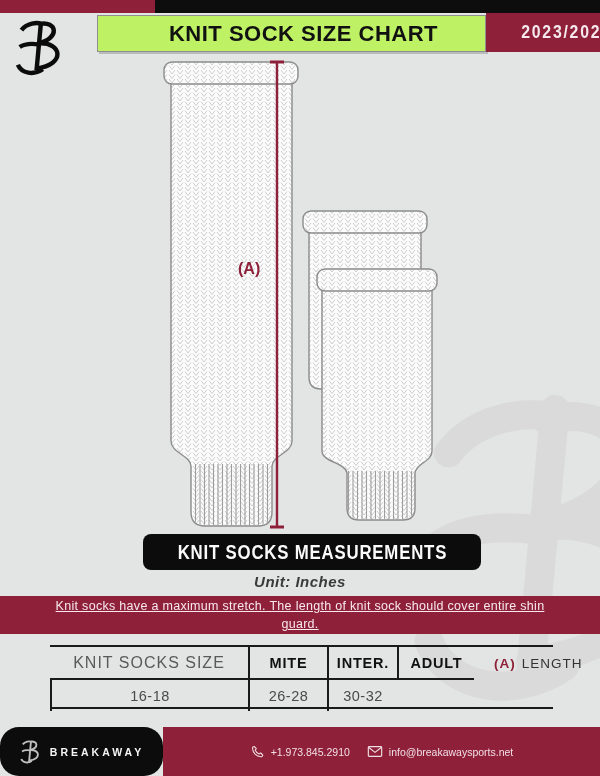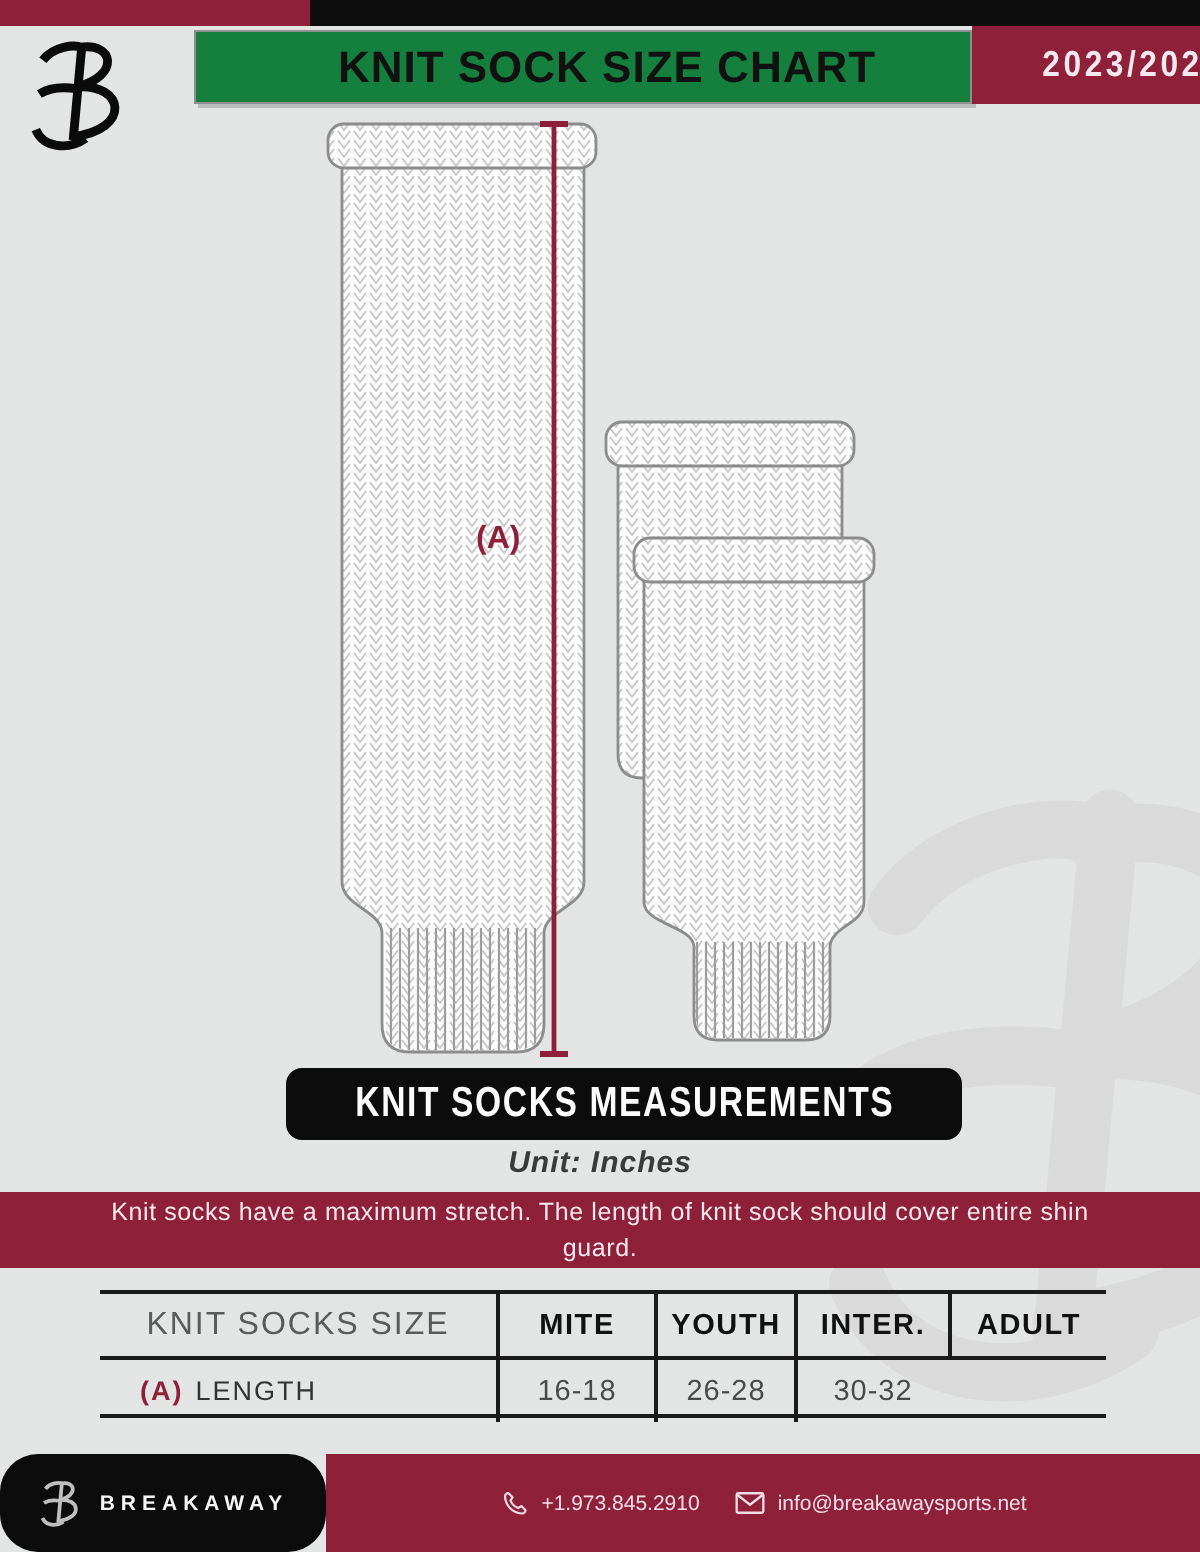--- a/index.html
+++ b/index.html
@@ -8,21 +8,21 @@
   .page {
     position:relative; width:600px; height:776px;
     background:#e3e4e4; overflow:hidden; margin:0 auto;
   }
   
   .top-strip { position:absolute; left:0; top:0; width:600px; height:13px; background:#0d0d0d; }
   .top-strip .strip-red { position:absolute; left:0; top:0; width:155px; height:13px; background:#8e2139; }
   
   .title-box {
     position:absolute; left:97px; top:15px; width:389px; height:37px;
-    background:#15803d; border:1px solid #8f8f8f;
+    background:#bef264; border:1px solid #8f8f8f;
     box-shadow:2px 2px 0 rgba(0,0,0,0.18);
     display:flex; align-items:center; justify-content:center;padding-left:24px;
   }
   .title-box .title {
     font-size:22px; font-weight:800; color:#111; letter-spacing:0.5px; white-space:nowrap;
   }
   .year-box {
     position:absolute; left:486px; top:13px; width:114px; height:39px;
     background:#8e2139; display:flex; align-items:center; justify-content:center;padding-left:48px;
   }
@@ -49,21 +49,21 @@
   }
   .unit-line {
     position:absolute; left:0; top:573px; width:600px; text-align:center;
     font-style:italic; font-weight:700; font-size:15px; color:#3a3a3a; letter-spacing:0.5px;
   }
   .note-band {
     position:absolute; left:0; top:596px; width:600px; height:38px;
     background:#8e2139; display:flex; align-items:center; justify-content:center;
   }
   .note-band .note {
-    color:#f7e9ee; font-size:12.5px; line-height:1.45; text-align:center; max-width:500px; letter-spacing:0.3px;
+    color:#f7e9ee; font-size:12.5px; line-height:1.45; text-align:center; max-width:500px; letter-spacing:0.3px;text-decoration:underline;
   }
   
   .size-table {
     position:absolute; left:50px; top:645px; width:503px; height:64px;
     display:grid; grid-template-columns:198px 79px 70px 77px 79px; grid-template-rows:33px 31px;
     border-top:2px solid #1a1a1a; border-bottom:2px solid #1a1a1a;
   }
   .size-table .cell {
     display:flex; align-items:center; justify-content:center;
     border-left:2px solid #1a1a1a;
@@ -172,23 +172,20 @@
   <div class="note-band">
     <div class="note">Knit socks have a maximum stretch. The length of knit sock should cover entire shin guard.</div>
   </div>
 
   <div class="size-table">
     <div class="cell hrow first">
       <span class="th-label">KNIT SOCKS SIZE</span>
     </div>
     <div class="cell hrow">
       <span class="th-col">MITE</span>
-    </div>
-    <div class="cell hrow">
-      <span class="th-col">YOUTH</span>
     </div>
     <div class="cell hrow">
       <span class="th-col">INTER.</span>
     </div>
     <div class="cell hrow">
       <span class="th-col">ADULT</span>
     </div>
 
     <div class="cell first td-label">
       <span class="prefix">(A)</span>

